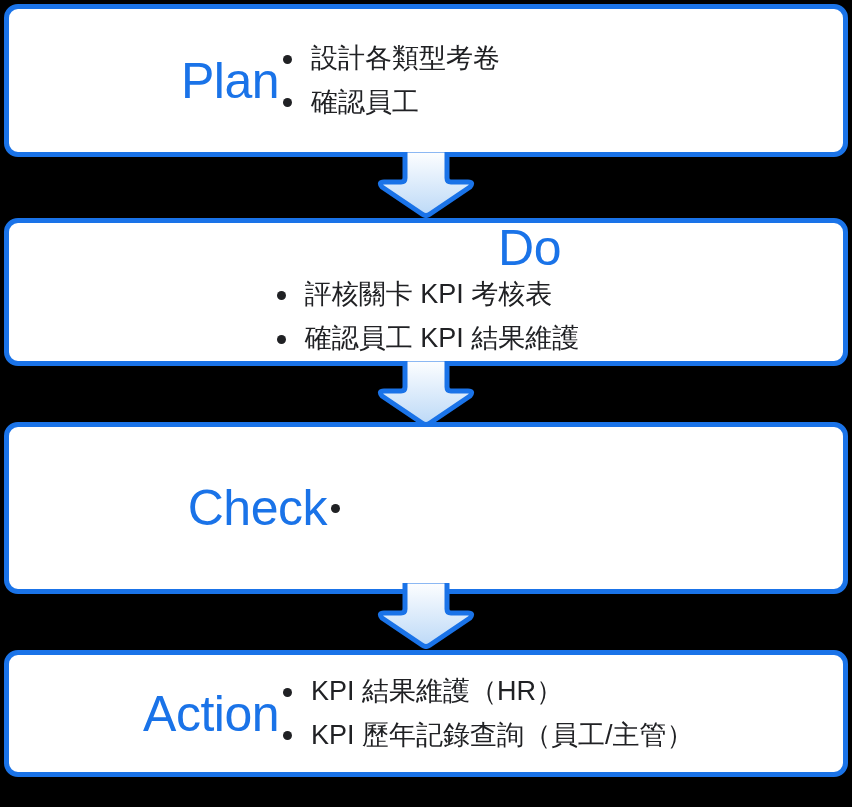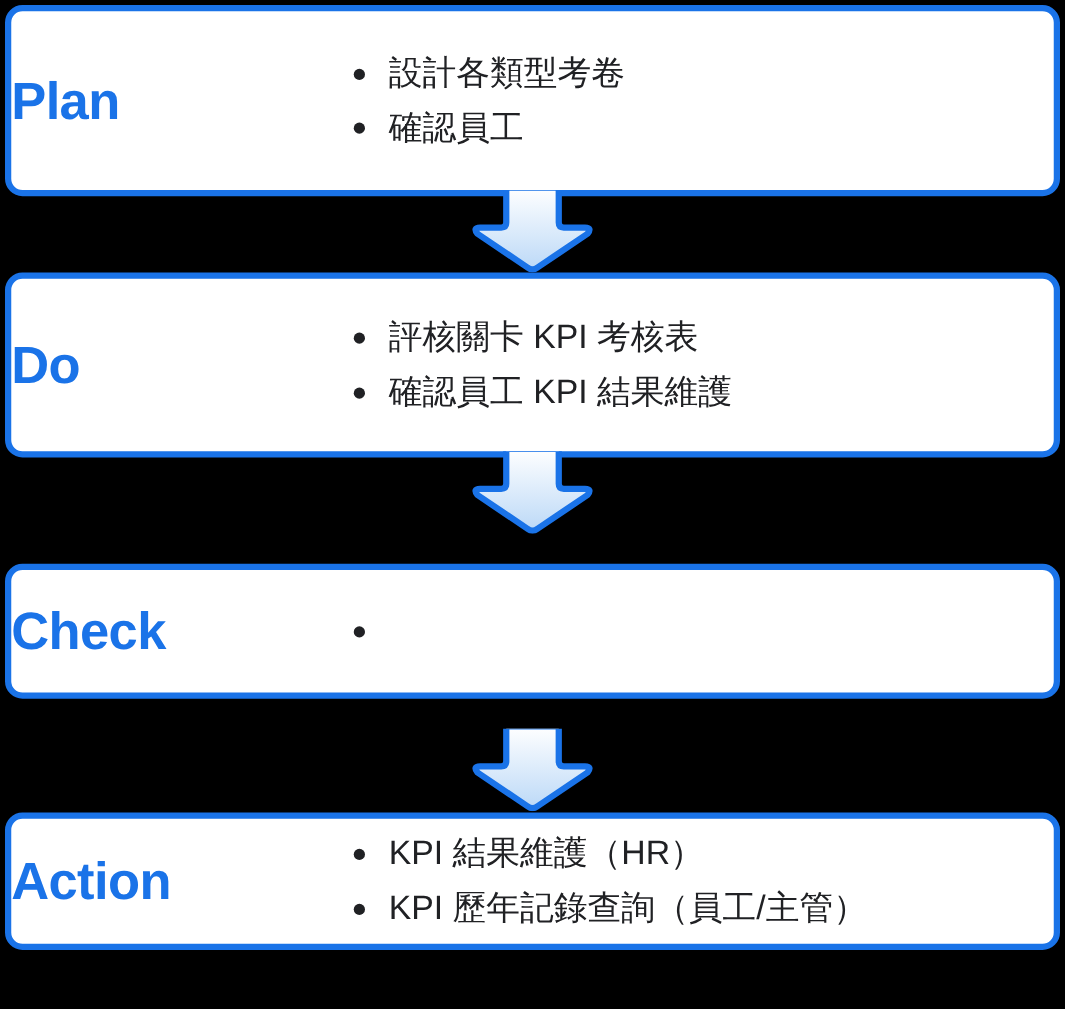--- a/index.html
+++ b/index.html
@@ -30,31 +30,31 @@
     box-sizing: border-box;
     background: #ffffff;
     border: 5px solid var(--accent, #1a73e8);
     border-radius: 14px;
     display: flex;
     flex-direction: row;
     align-items: center;
   }
 
   .stage-1 { top: 4px;   height: 153px; }
-  .stage-2 { top: 218px; height: 148px; }
-  .stage-3 { top: 451px; height: 108px; }
-  .stage-4 { top: 650px; height: 110px; }
+  .stage-2 { top: 218px; height: 148px; flex-direction: column; }
+  .stage-3 { top: 422px; height: 172px; padding-left: 48px; }
+  .stage-4 { top: 650px; height: 127px; }
 
   .stage-label {
     flex: 0 0 auto;
     width: 270px;
-    text-align: left;
+    text-align: right;
     color: var(--accent, #1a73e8);
-    font-size: 42px;
-    font-weight: bold;
+    font-size: 50px;
+    font-weight: normal;
     letter-spacing: -0.5px;
     line-height: 1;
     font-family: "Liberation Sans", "DejaVu Sans", sans-serif;
   }
 
   .stage-items {
     flex: 1 1 auto;
     list-style: none;
     margin: 0;
     padding: 0;

